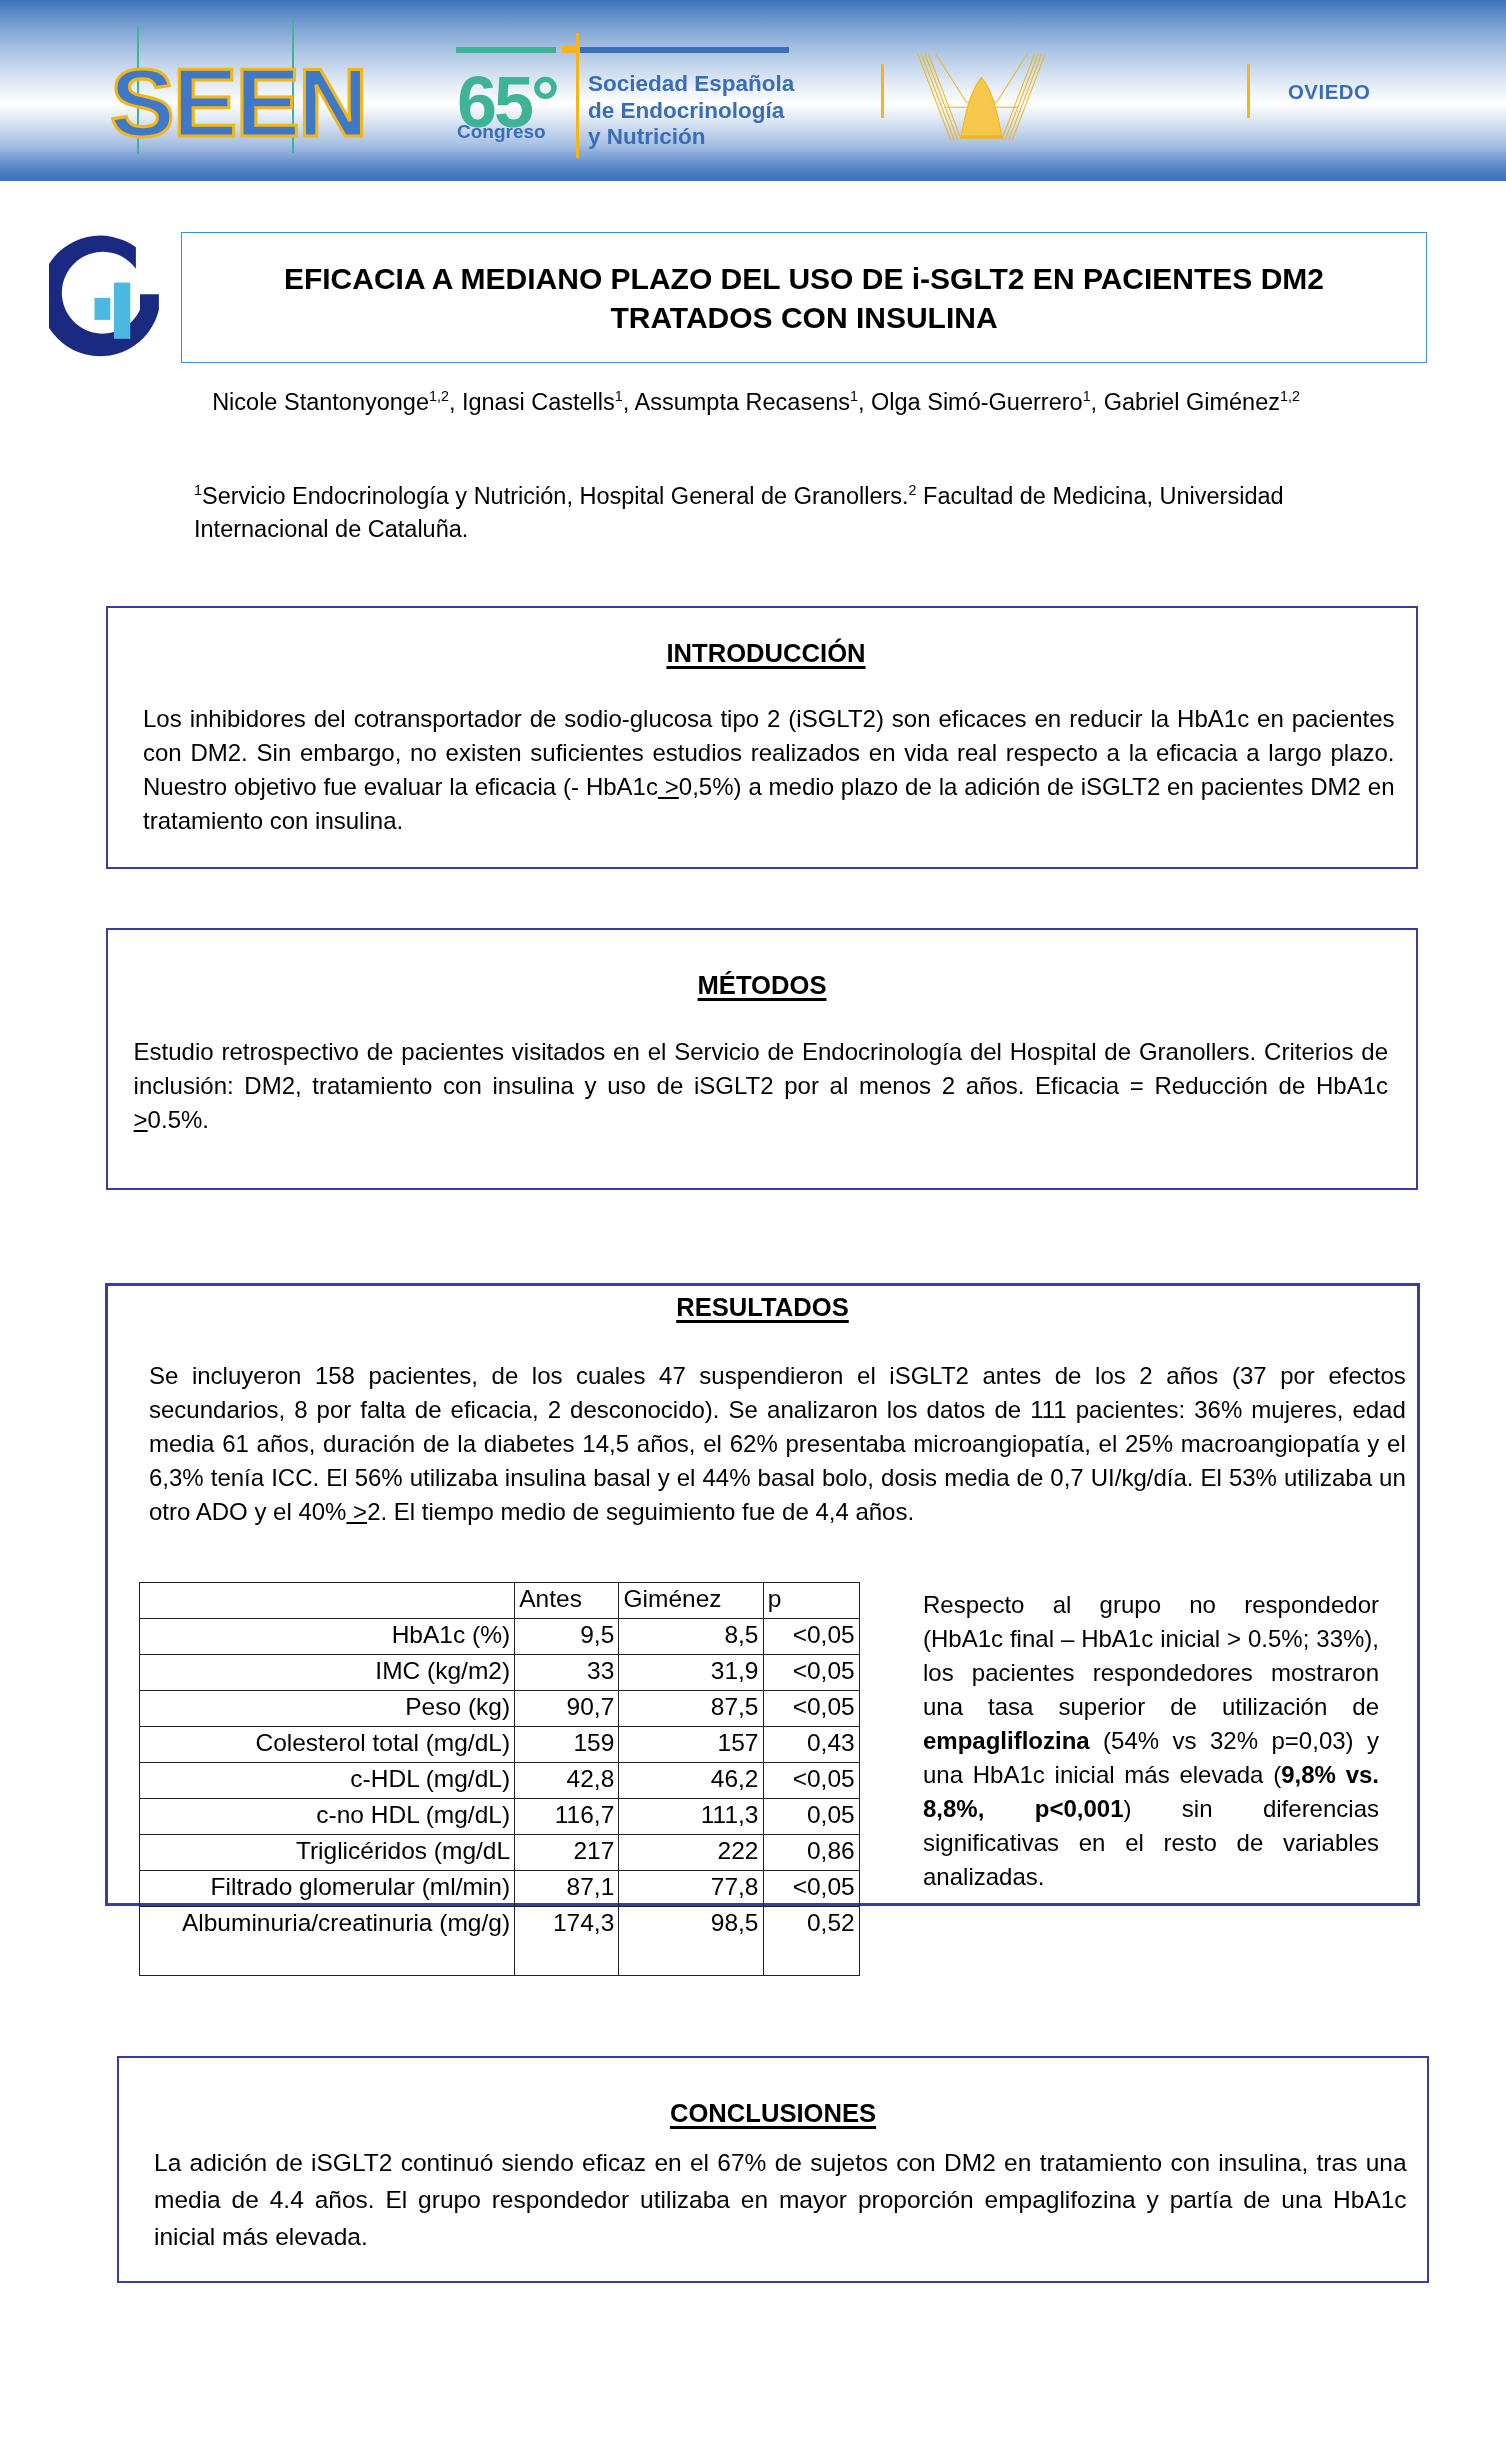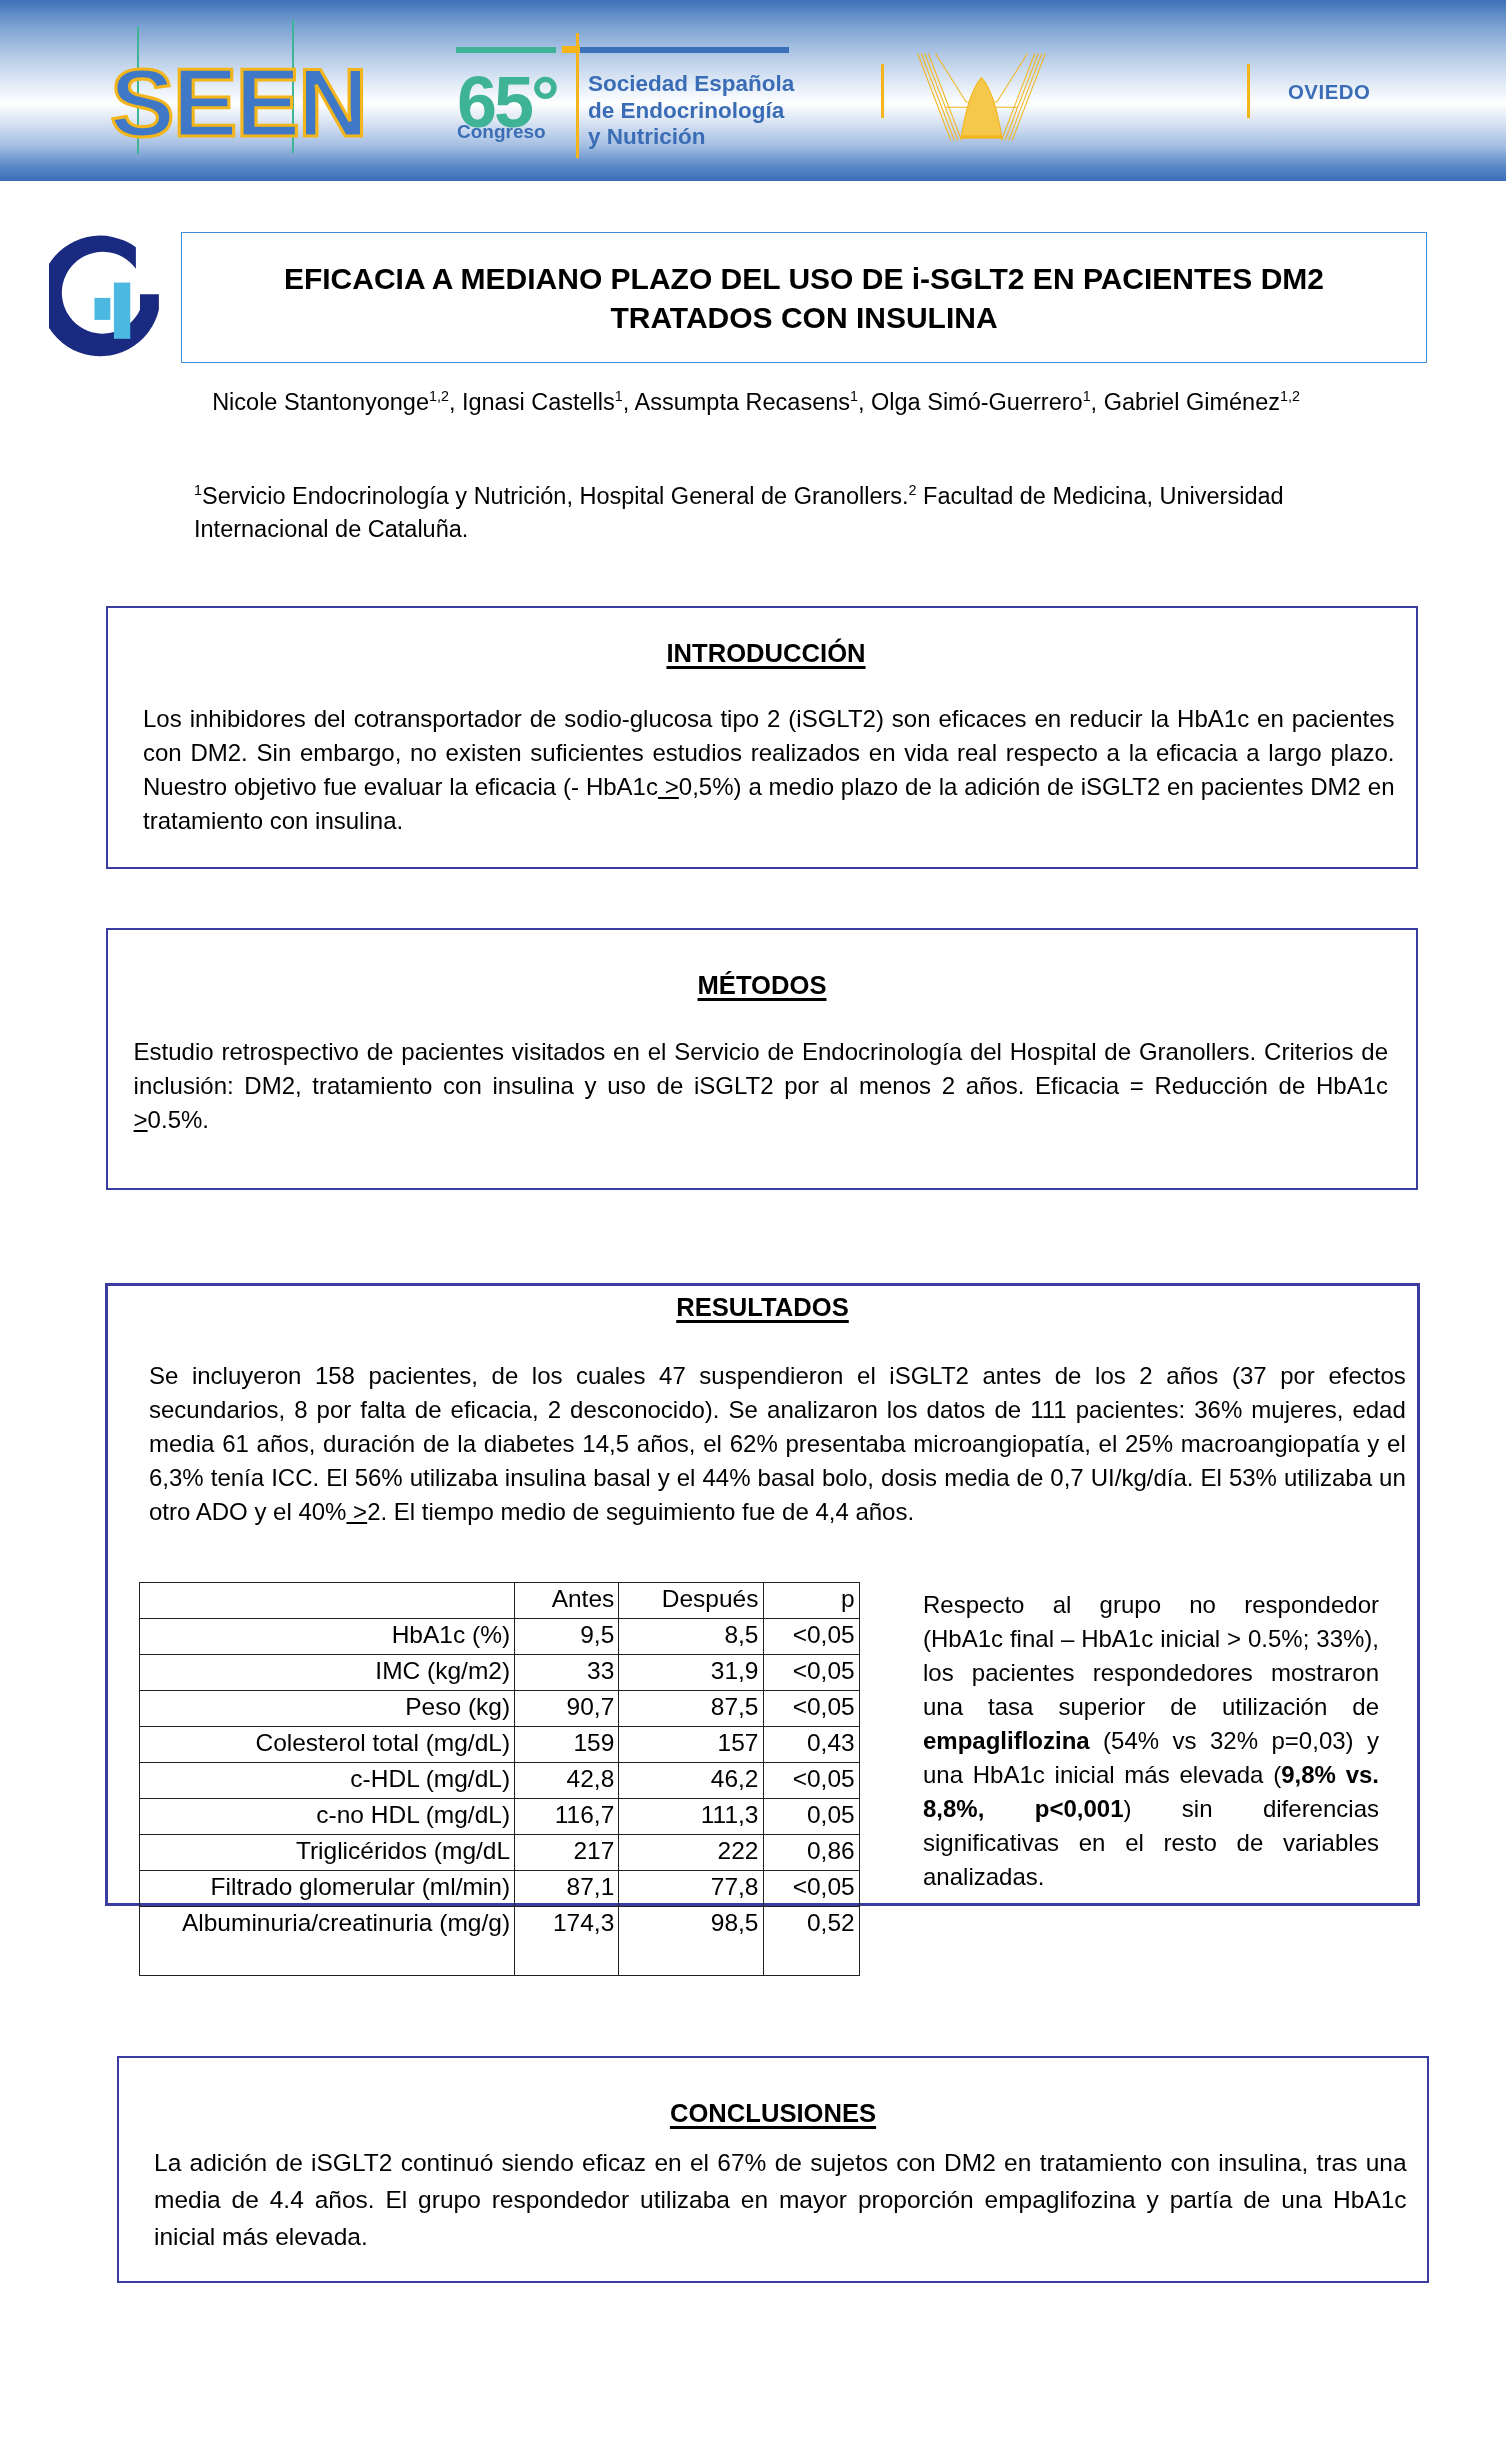--- a/index.html
+++ b/index.html
@@ -50,21 +50,21 @@
   .meth-box { left:106px; top:928px; width:1312px; height:262px; }
   .meth-title { position:absolute; left:0; right:0; top:41px; }
   .meth-text { position:absolute; left:25.6px; right:28px; top:105px; }
 
   .res-box { left:105px; top:1283px; width:1315px; height:623px; border-width:3.1px; }
   .res-title { position:absolute; left:0; right:0; top:7.2px; }
   .res-text { position:absolute; left:41px; right:11.2px; top:73px; }
 
   table.res-table { position:absolute; left:31px; top:296px; border-collapse:collapse; font-size:24.5px; }
   .res-table td { border:1.5px solid #222; padding:0 4.1px; height:35px; line-height:31px; text-align:right; vertical-align:top; }
-  .res-table .hdr td { text-align:right; }
+  .res-table .hdr td { text-align:left; }
   .res-table td.c0 { width:366px; }
   .res-table td.c1 { width:95px; }
   .res-table td.c2 { width:135px; }
   .res-table td.c3 { width:87px; }
   .res-table tr.tall td { height:68px; }
 
   .side-text { position:absolute; left:815px; top:302px; width:456px; font-size:24px; line-height:34px; text-align:justify; }
 
   .conc-box { left:117px; top:2056px; width:1312px; height:227px; border-width:2.6px; }
   .conc-title { position:absolute; left:0; right:0; top:41px; }
@@ -137,21 +137,21 @@
 
 <div class="abs box res-box">
   <div class="section-title res-title">RESULTADOS</div>
   <div class="para res-text"><span>Se incluyeron 158 pacientes, de los cuales 47 suspendieron el iSGLT2 antes de los 2 años (37 por efectos secundarios, 8 por falta de eficacia, 2 desconocido). Se analizaron los datos de 111 pacientes: 36% mujeres, edad media 61 años, duración de la diabetes 14,5 años, el 62% presentaba microangiopatía, el 25% macroangiopatía y el 6,3% tenía ICC. El 56% utilizaba insulina basal y el 44% basal bolo, dosis media de 0,7 UI/kg/día. El 53% utilizaba un otro ADO y el 40%</span><span class="u"> &gt;</span><span>2.  El tiempo medio de seguimiento fue de 4,4 años.</span></div>
 
   <table class="res-table">
     <tbody>
         <tr class="hdr">
       <td class="c0"></td>
       <td class="c1">Antes</td>
-      <td class="c2">Después</td>
+      <td class="c2">Giménez</td>
       <td class="c3">p</td>
     </tr>
     <tr>
       <td class="c0">HbA1c (%)</td>
       <td class="c1">9,5</td>
       <td class="c2">8,5</td>
       <td class="c3">&lt;0,05</td>
     </tr>
     <tr>
       <td class="c0">IMC (kg/m2)</td>

